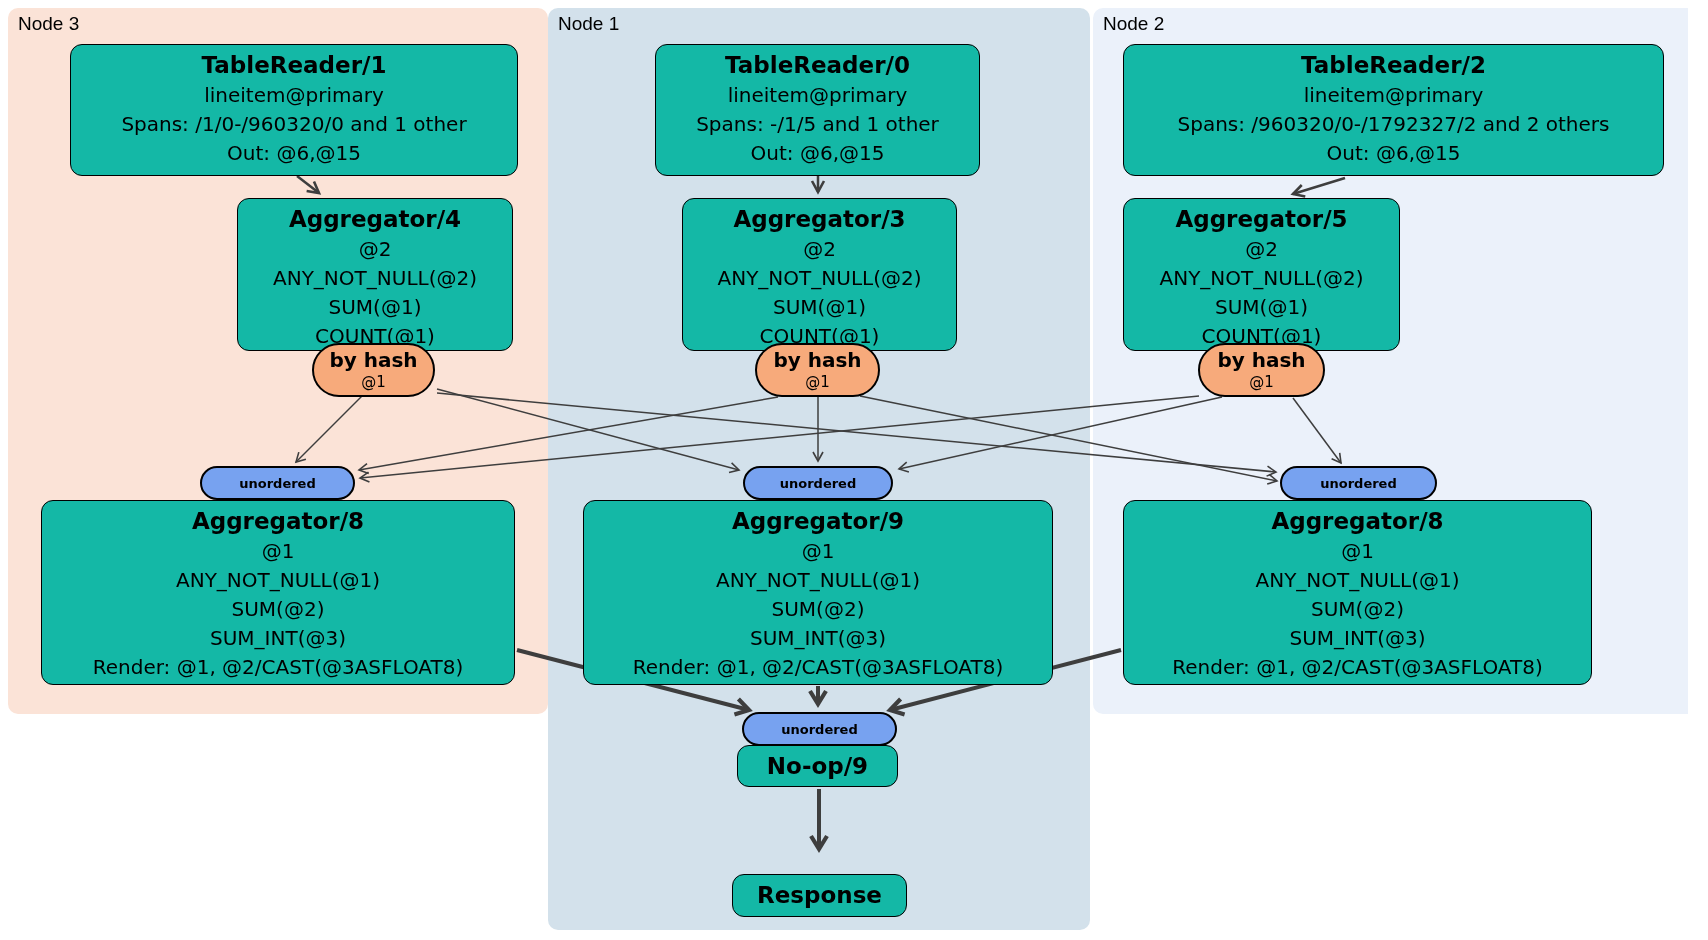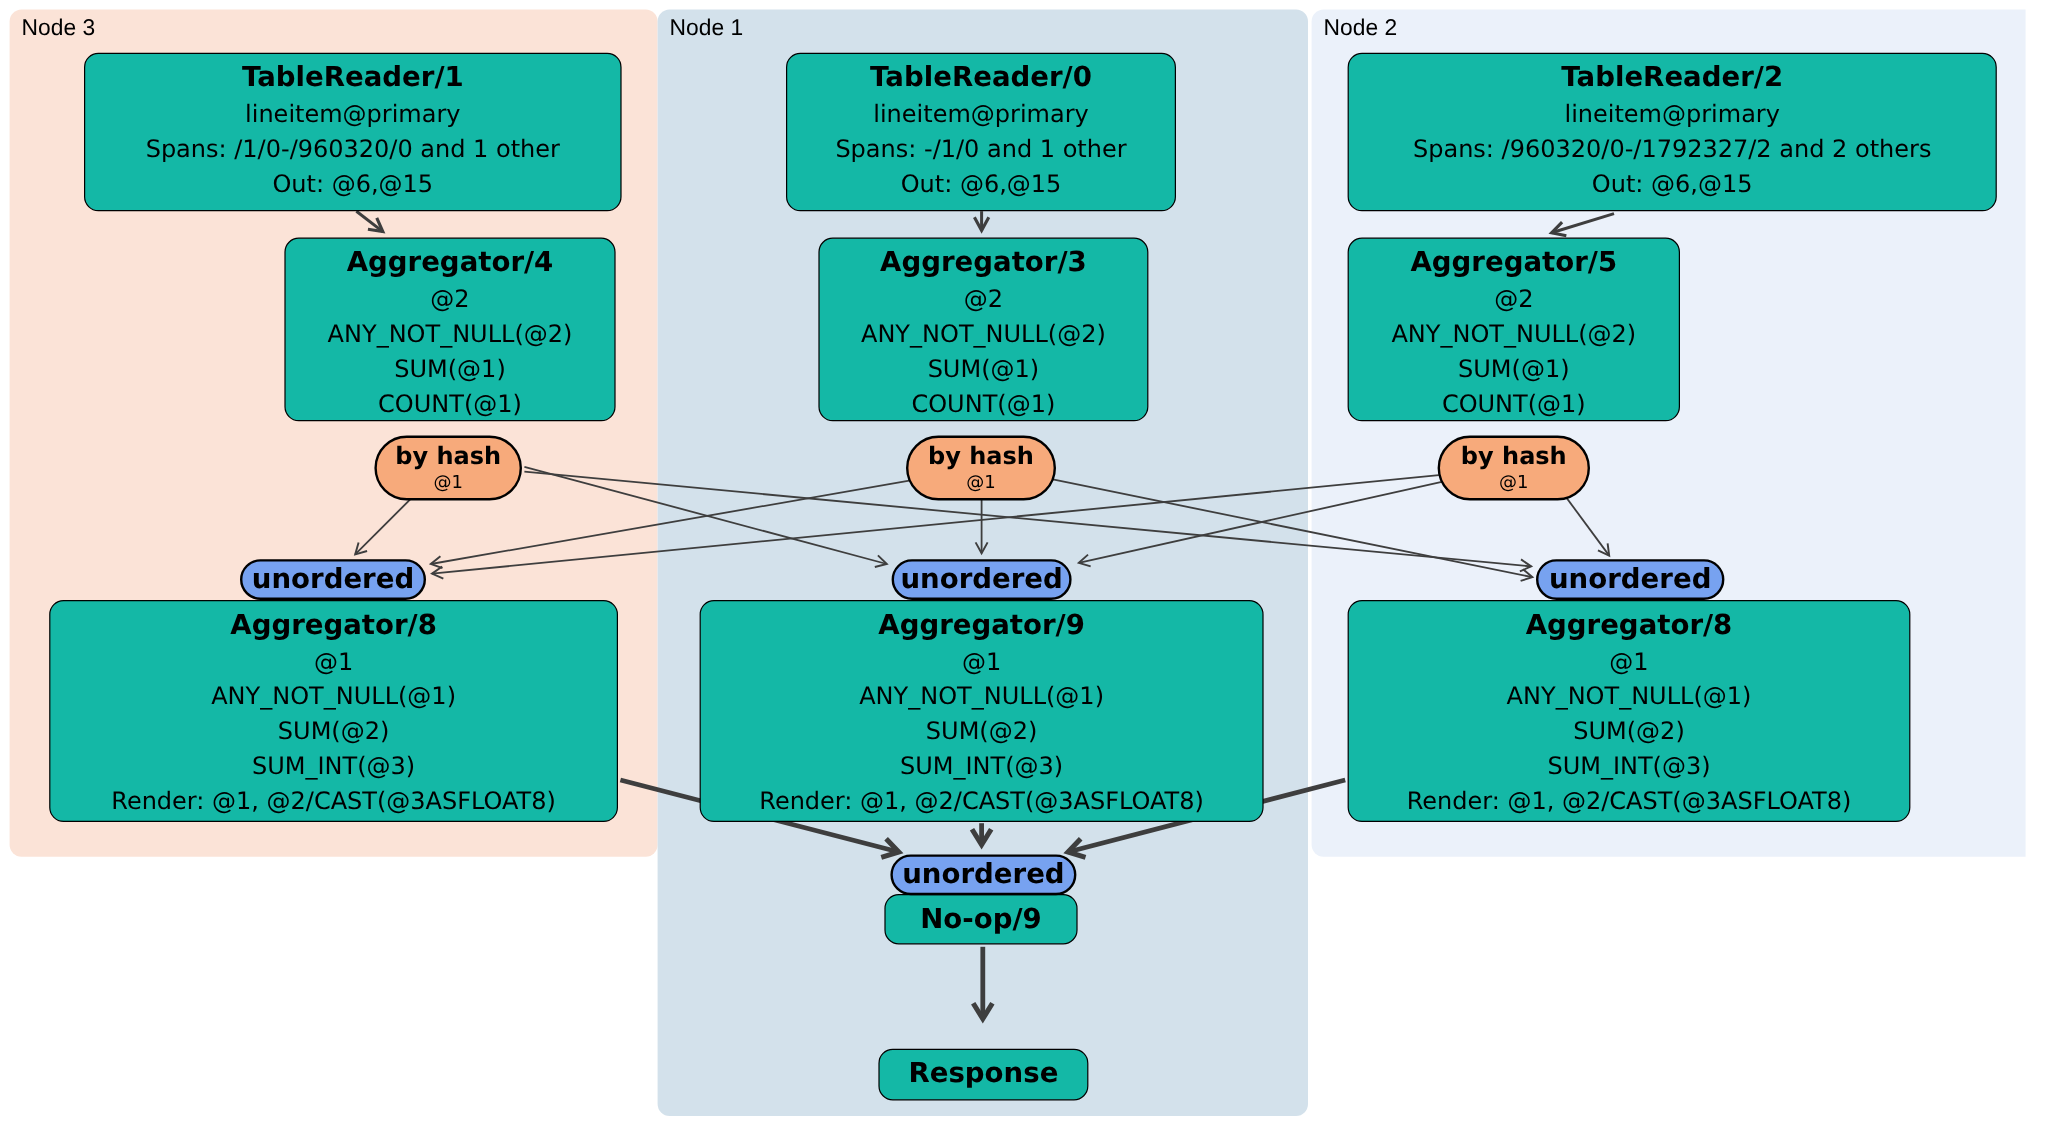--- a/index.html
+++ b/index.html
@@ -16,29 +16,29 @@
   .pbox {
     position:absolute; z-index:2; box-sizing:border-box;
     background:#14b8a6; border:1.5px solid #000; border-radius:12px;
     text-align:center; padding-top:5px;
   }
   .pbox-small { display:flex; align-items:center; justify-content:center; padding:0; }
   .ptitle { font-size:23px; font-weight:bold; line-height:31px; white-space:nowrap; }
   .pline  { font-size:20px; line-height:29px; white-space:nowrap; }
   .router {
     position:absolute; z-index:3; box-sizing:border-box;
-    background:#f7aa7b; border:2px solid #000; border-radius:28px; text-align:center;margin-top:20px;
+    background:#f7aa7b; border:2px solid #000; border-radius:28px; text-align:center;
   }
   .router-label { font-size:20px; font-weight:bold; line-height:25px; margin-top:3px; }
   .router-sub { font-size:15px; line-height:18px; }
   .stream {
     position:absolute; z-index:3; box-sizing:border-box;
     background:#77a2f0; border:2px solid #000; border-radius:18px;
     display:flex; align-items:center; justify-content:center;
-    font-size:23px; font-weight:bold;
+    font-size:13px; font-weight:bold;
   }
 </style>
 </head>
 <body>
 
 <div class="canvas">
 
   <div class="panel" style="left:8px;top:8px;width:540px;height:706px;background:#fbe3d7">
     <div class="panel-label">Node 3</div>
   </div>
@@ -106,21 +106,21 @@
     <div class="pline">@1</div>
     <div class="pline">ANY_NOT_NULL(@1)</div>
     <div class="pline">SUM(@2)</div>
     <div class="pline">SUM_INT(@3)</div>
     <div class="pline">Render: @1, @2/CAST(@3ASFLOAT8)</div>
   </div>
 
   <div class="pbox" style="left:655px;top:44px;width:325px;height:132px">
     <div class="ptitle">TableReader/0</div>
     <div class="pline">lineitem@primary</div>
-    <div class="pline">Spans: -/1/0 and 1 other</div>
+    <div class="pline">Spans: -/1/5 and 1 other</div>
     <div class="pline">Out: @6,@15</div>
   </div>
   <div class="pbox" style="left:682px;top:198px;width:275px;height:153px">
     <div class="ptitle">Aggregator/3</div>
     <div class="pline">@2</div>
     <div class="pline">ANY_NOT_NULL(@2)</div>
     <div class="pline">SUM(@1)</div>
     <div class="pline">COUNT(@1)</div>
   </div>
   <div class="pbox" style="left:583px;top:500px;width:470px;height:185px">

